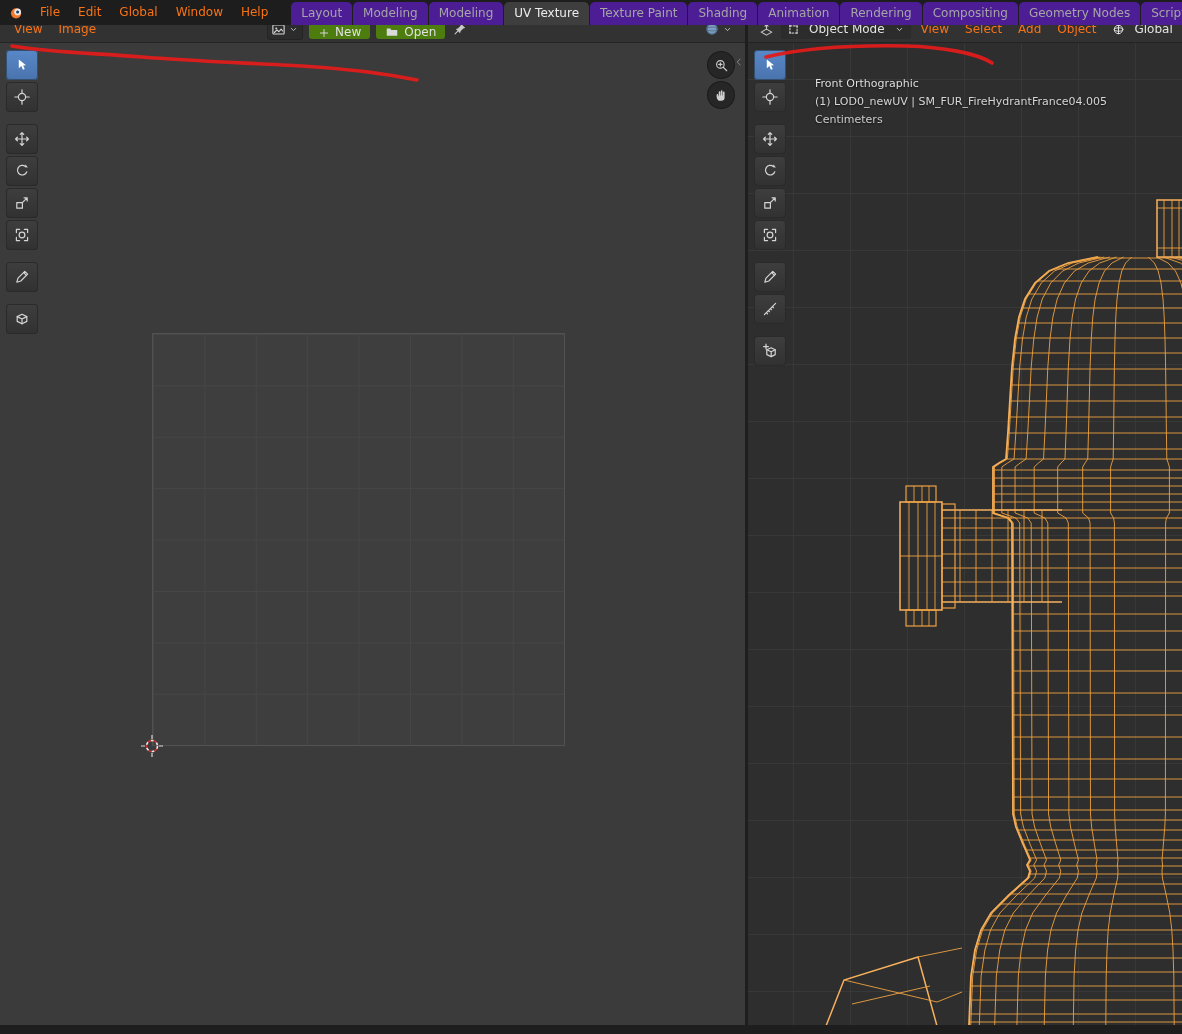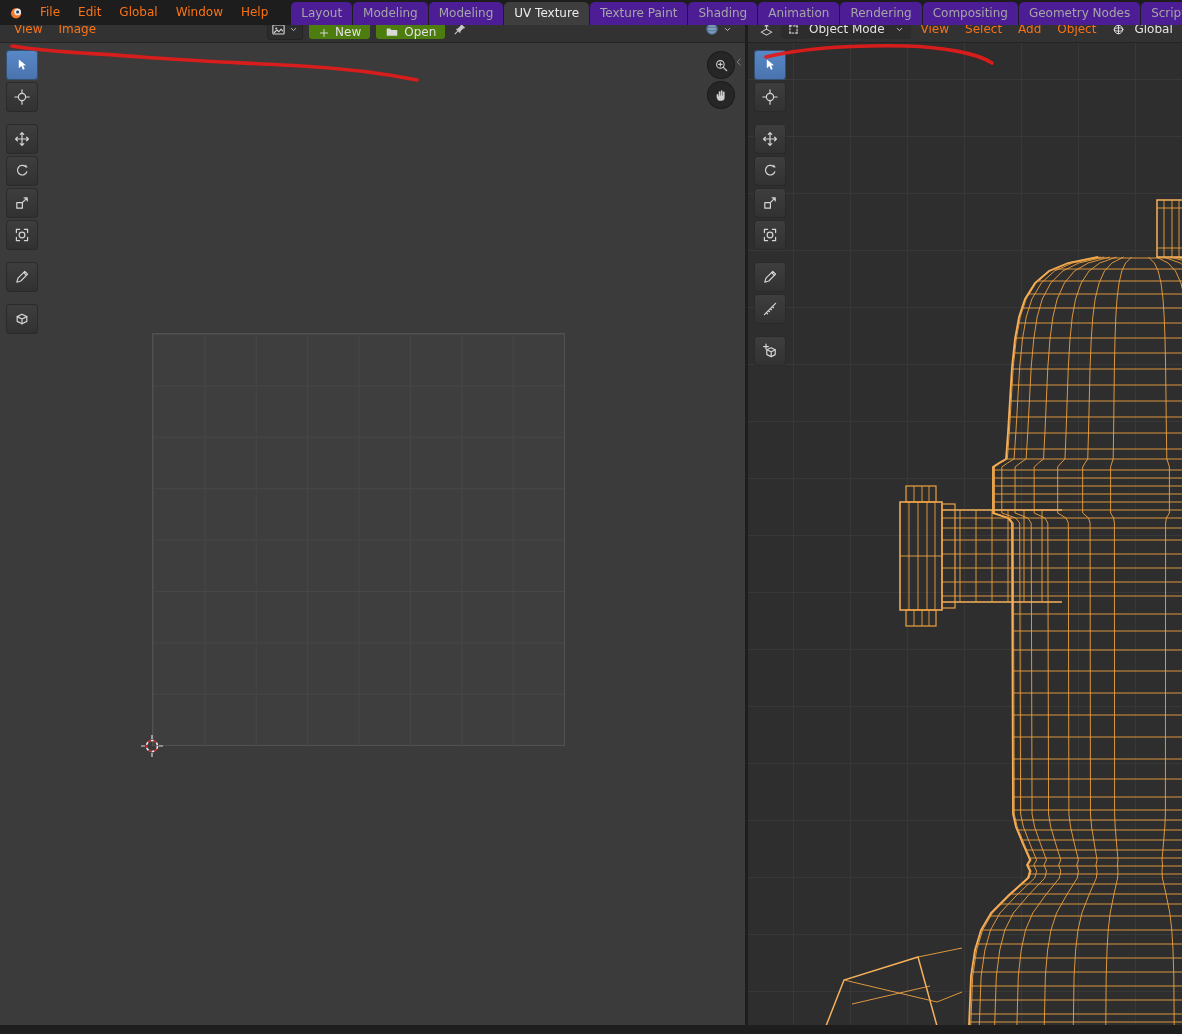--- a/index.html
+++ b/index.html
@@ -458,20 +458,25 @@
         <line x1="174" y1="568" x2="174" y2="584" stroke="#efa13f" stroke-width="0.9"></line>
         <line x1="181" y1="444" x2="181" y2="460" stroke="#efa13f" stroke-width="0.9"></line>
         <line x1="181" y1="568" x2="181" y2="584" stroke="#efa13f" stroke-width="0.9"></line>
         <rect x="194" y="462" width="13" height="104" fill="none" stroke="#efa13f" stroke-width="1.2"></rect>
         <polygon points="78,984 96,938 170,915 189,984" fill="none" stroke="#f7b15c" stroke-width="1.5"></polygon>
         <line x1="96" y1="938" x2="189" y2="960" stroke="#efa13f" stroke-width="0.9"></line>
         <line x1="104" y1="962" x2="182" y2="944" stroke="#efa13f" stroke-width="0.9"></line>
         <line x1="170" y1="915" x2="214" y2="906" stroke="#efa13f" stroke-width="0.9"></line>
         <line x1="189" y1="960" x2="214" y2="950" stroke="#efa13f" stroke-width="0.9"></line>
       </svg>
+    <div class="vp-overlay">
+      <div class="l1">Front Orthographic</div>
+      <div class="l2">(1) LOD0_newUV | SM_FUR_FireHydrantFrance04.005</div>
+      <div class="l3">Centimeters</div>
+    </div>
   </div>
 
   <div class="toolbar">
     <div class="tool active">
         <svg class="icon" width="16" height="16">
           <use href="#i-select"></use>
         </svg>
       </div>
     <div class="tool">
         <svg class="icon" width="16" height="16">

